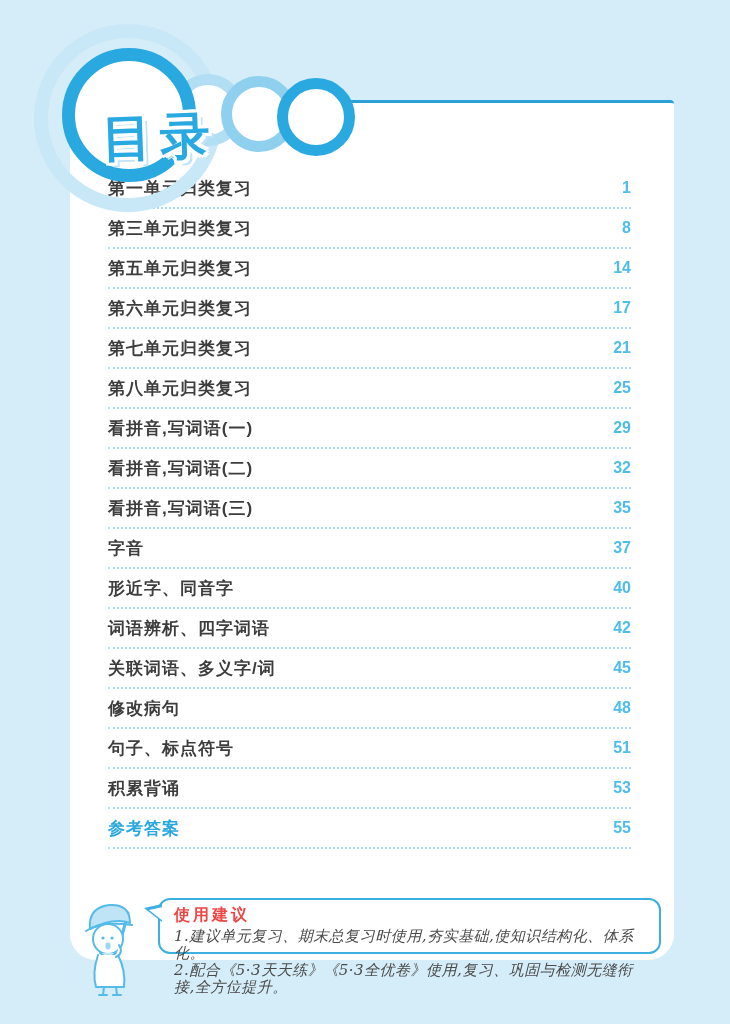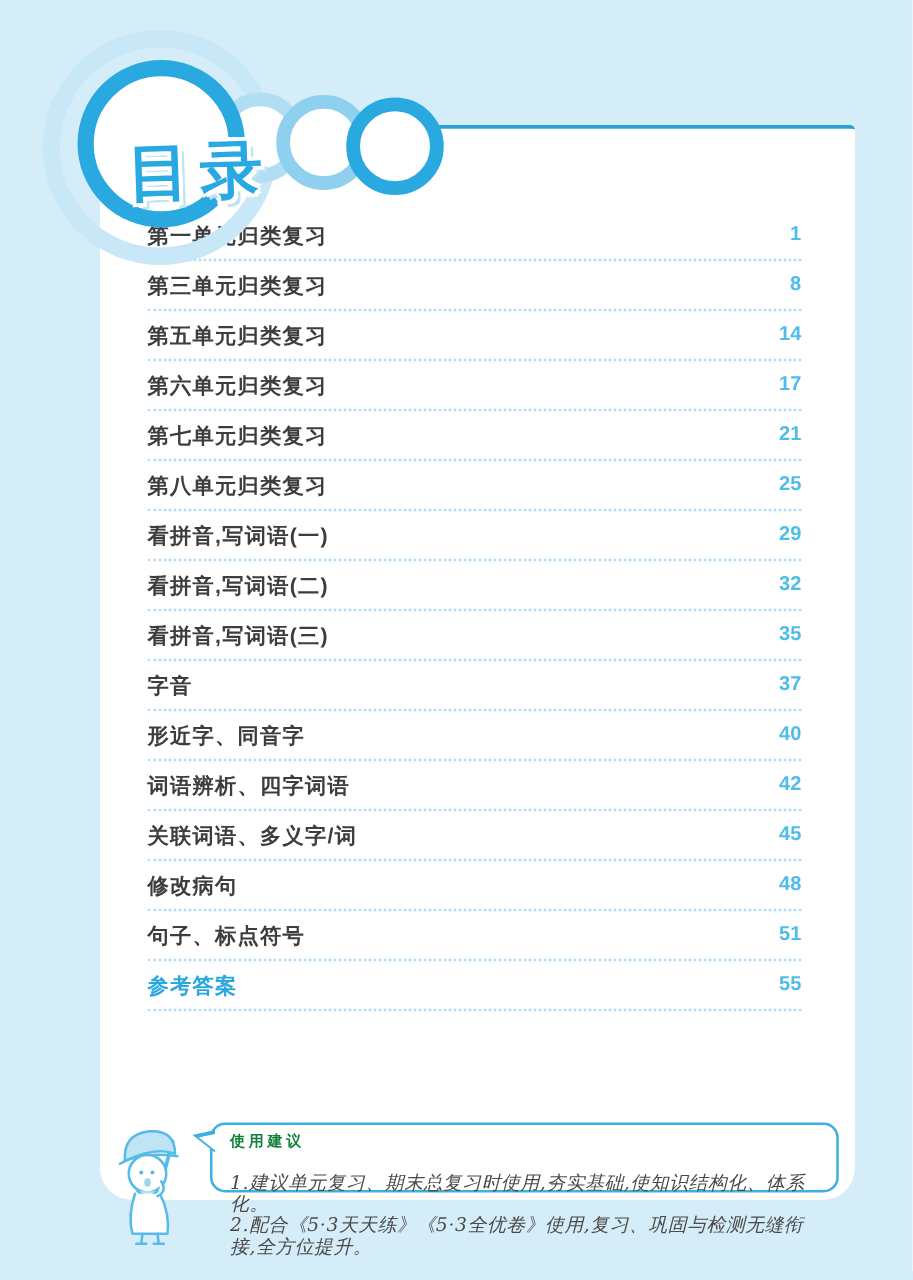--- a/index.html
+++ b/index.html
@@ -4,21 +4,21 @@
 <style>
   html,body{margin:0;padding:0;}
   body{
     width:730px;height:1024px;
     background:#d5edf8;
     font-family:"Liberation Sans", sans-serif;
     position:relative;overflow:hidden;
   }
   
   .panel{
-    position:absolute;left:80px;top:100px;width:604px;height:860px;
+    position:absolute;left:70px;top:100px;width:604px;height:860px;
     background:#ffffff;
     border-top:3px solid #2aa0d6;
     border-radius:4px 4px 26px 26px;
     box-sizing:border-box;
   }
   
   .ring{position:absolute;border-radius:50%;background:#ffffff;box-sizing:border-box;}
   .ring-pale-outer{left:34px;top:24px;width:188px;height:188px;border:14px solid #c9e8f7;background:transparent;z-index:2;}
   .ring-big{left:62px;top:48px;width:134px;height:134px;border:13px solid #2aa9e1;z-index:5;}
   .ring-small-1{left:172px;top:74px;width:72px;height:72px;border:11px solid #b2def4;z-index:3;}
@@ -58,21 +58,21 @@
     border-bottom:14px solid transparent;
     border-right:18px solid #3db0e2;
   }
   .advice-tail-inner{
     position:absolute;left:-11px;top:7px;width:0;height:0;
     border-top:3px solid transparent;
     border-bottom:11px solid transparent;
     border-right:14px solid #fff;
   }
   .advice-title{
-    font-size:12px;font-weight:bold;color:#15803d;letter-spacing:3px;margin-bottom:16px;
+    font-size:16px;font-weight:bold;color:#ef4444;letter-spacing:3px;margin-bottom:2px;
   }
   .advice-line{
     font-family:"DejaVu Serif", serif;font-style:italic;
     font-size:15px;color:#4a4a4a;line-height:17px;letter-spacing:0.5px;
   }
   
   .mascot{position:absolute;left:2px;top:792px;z-index:4;}
 </style>
 </head>
 <body>
@@ -159,20 +159,24 @@
       <div class="toc-row">
         <span class="toc-label">修改病句</span>
         <span class="toc-page">48</span>
       </div>
 
       <div class="toc-row">
         <span class="toc-label">句子、标点符号</span>
         <span class="toc-page">51</span>
       </div>
 
+      <div class="toc-row">
+        <span class="toc-label">积累背诵</span>
+        <span class="toc-page">53</span>
+      </div>
 
       <div class="toc-row highlight">
         <span class="toc-label">参考答案</span>
         <span class="toc-page">55</span>
       </div>
     </div>
 
   <div class="advice-box">
     <div class="advice-tail"></div>
     <div class="advice-tail-inner"></div>

